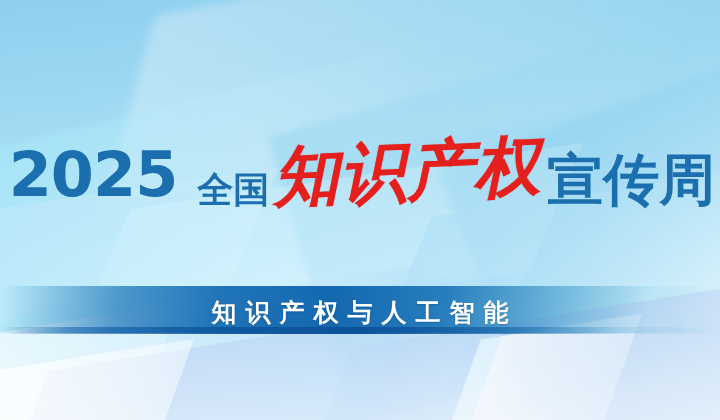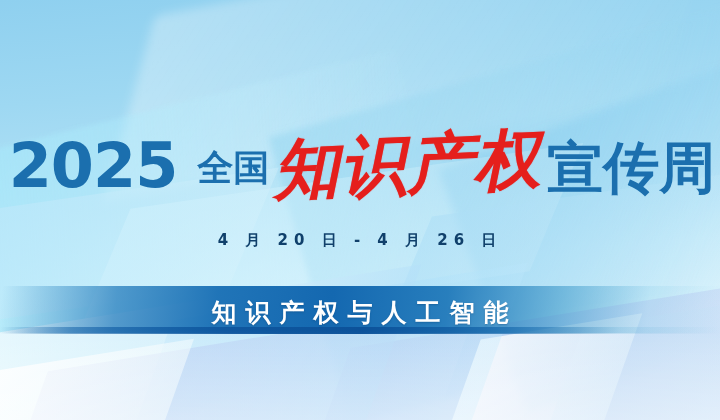--- a/index.html
+++ b/index.html
@@ -130,21 +130,21 @@
   .content {
     position: absolute;
     inset: 0;
   }
   .headline {
     position: absolute;
     left: 4px; right: 0;
     top: 128px;
     height: 80px;
     display: flex;
-    align-items: center;
+    align-items: flex-end;
     justify-content: center;
     white-space: nowrap;
   }
   .hl-year {
     font-size: 62px;
     font-weight: 700;
     color: #1b6fae;
     letter-spacing: -1px;
     font-family: "DejaVu Sans", sans-serif;
     line-height: 1;
@@ -282,21 +282,20 @@
 
   <div class="content">
 
     <div class="headline">
       <span class="hl-year">2025</span>
       <span class="hl-cn-a">全国</span>
       <span class="hl-red">知识产权</span>
       <span class="hl-cn-b">宣传周</span>
     </div>
 
-    <div class="date-line">4 月 20 日  -  4 月 26 日</div>
 
     <div class="band"></div>
     <div class="band-edge"></div>
     <div class="subtitle">知识产权与人工智能</div>
 
     <div class="bottom-glow"></div>
   </div>
 </div>
 
 </body></html>

